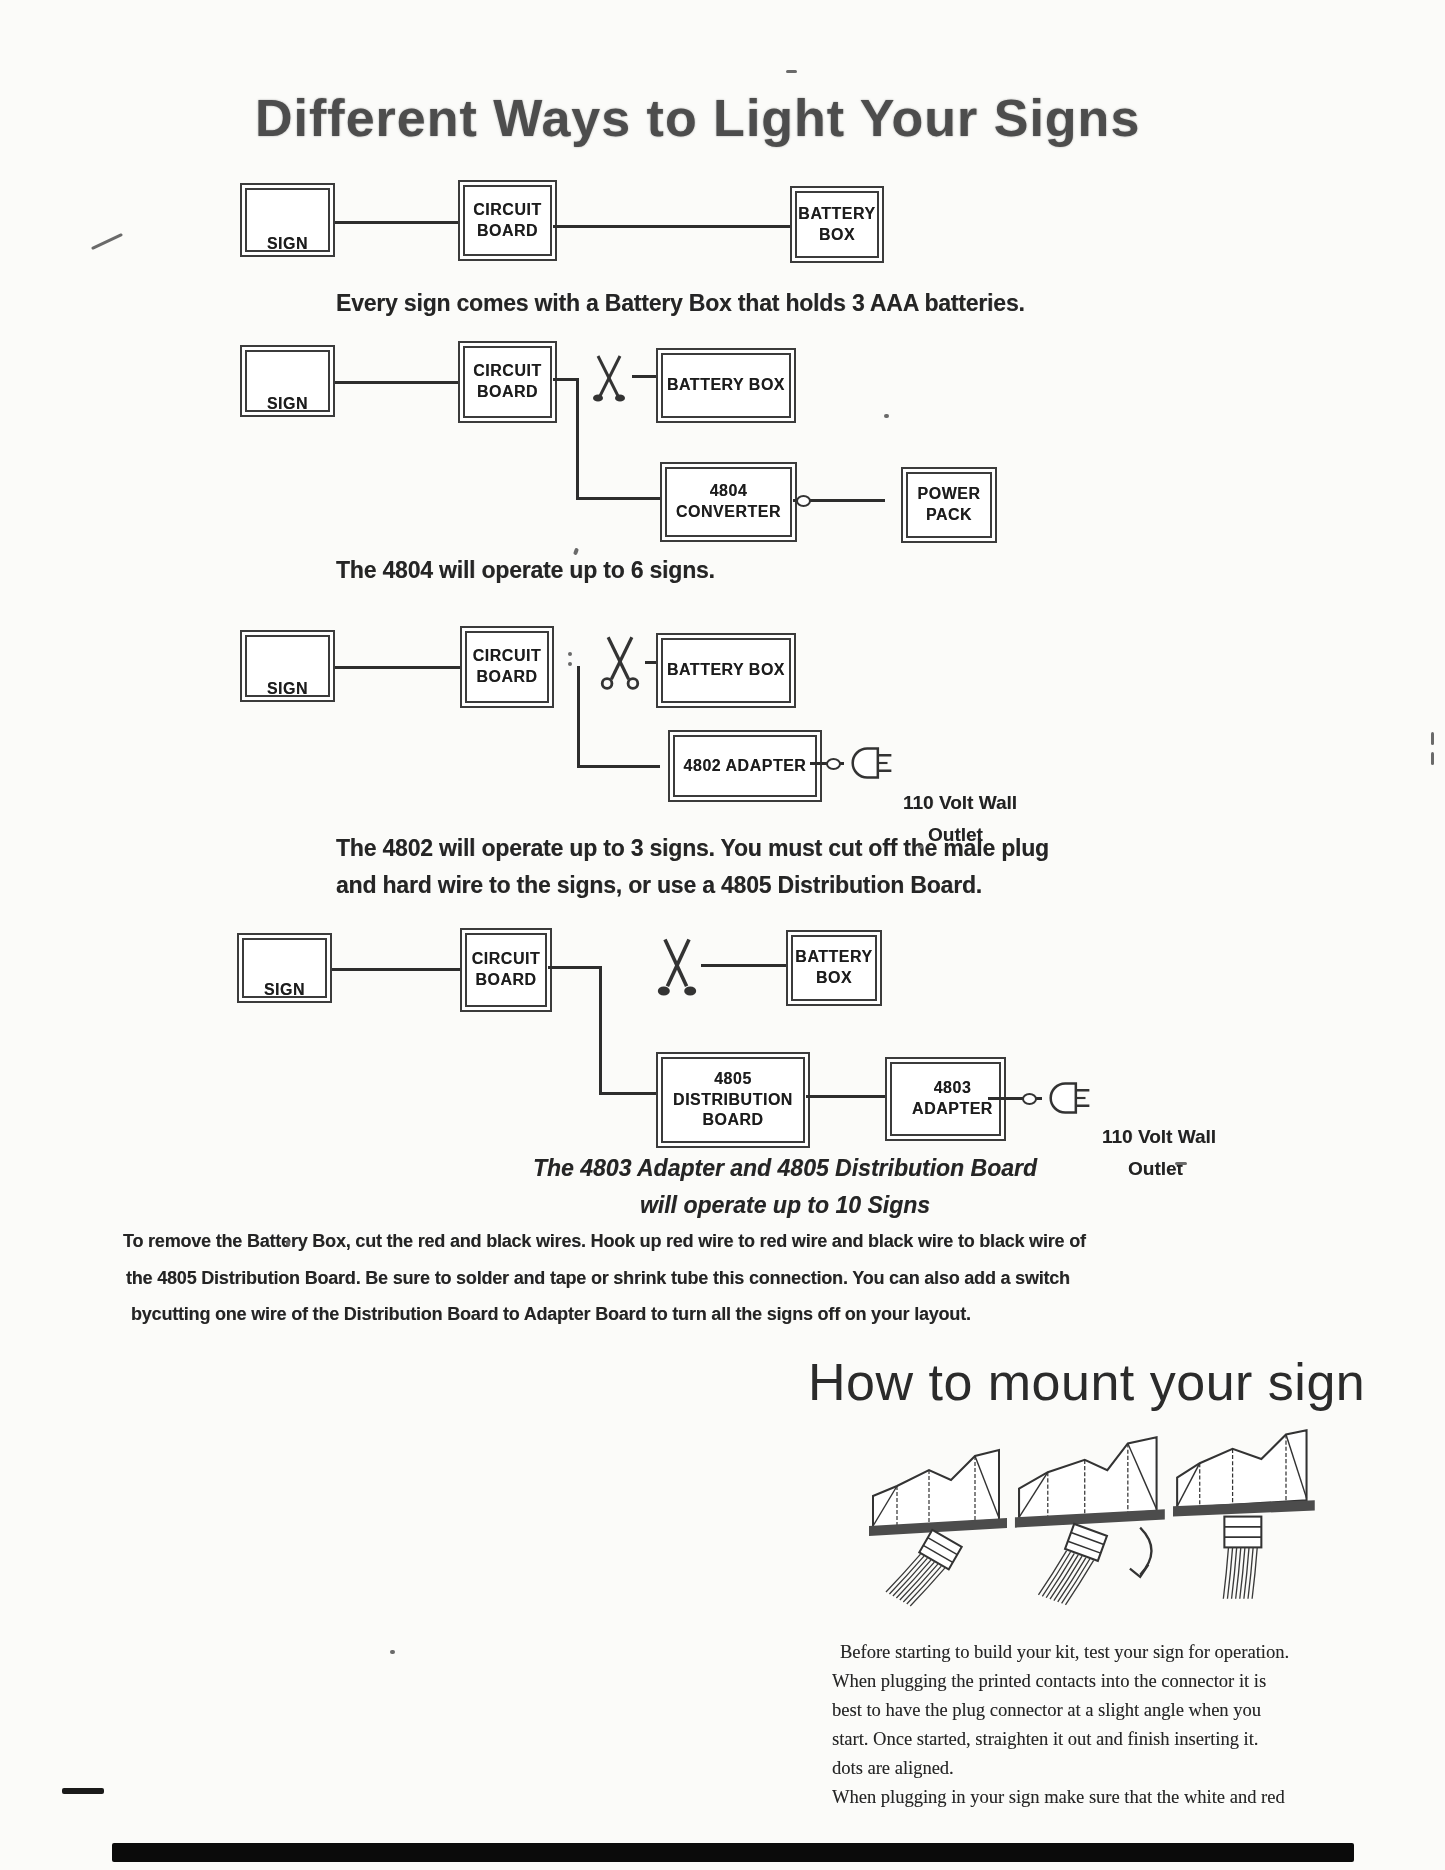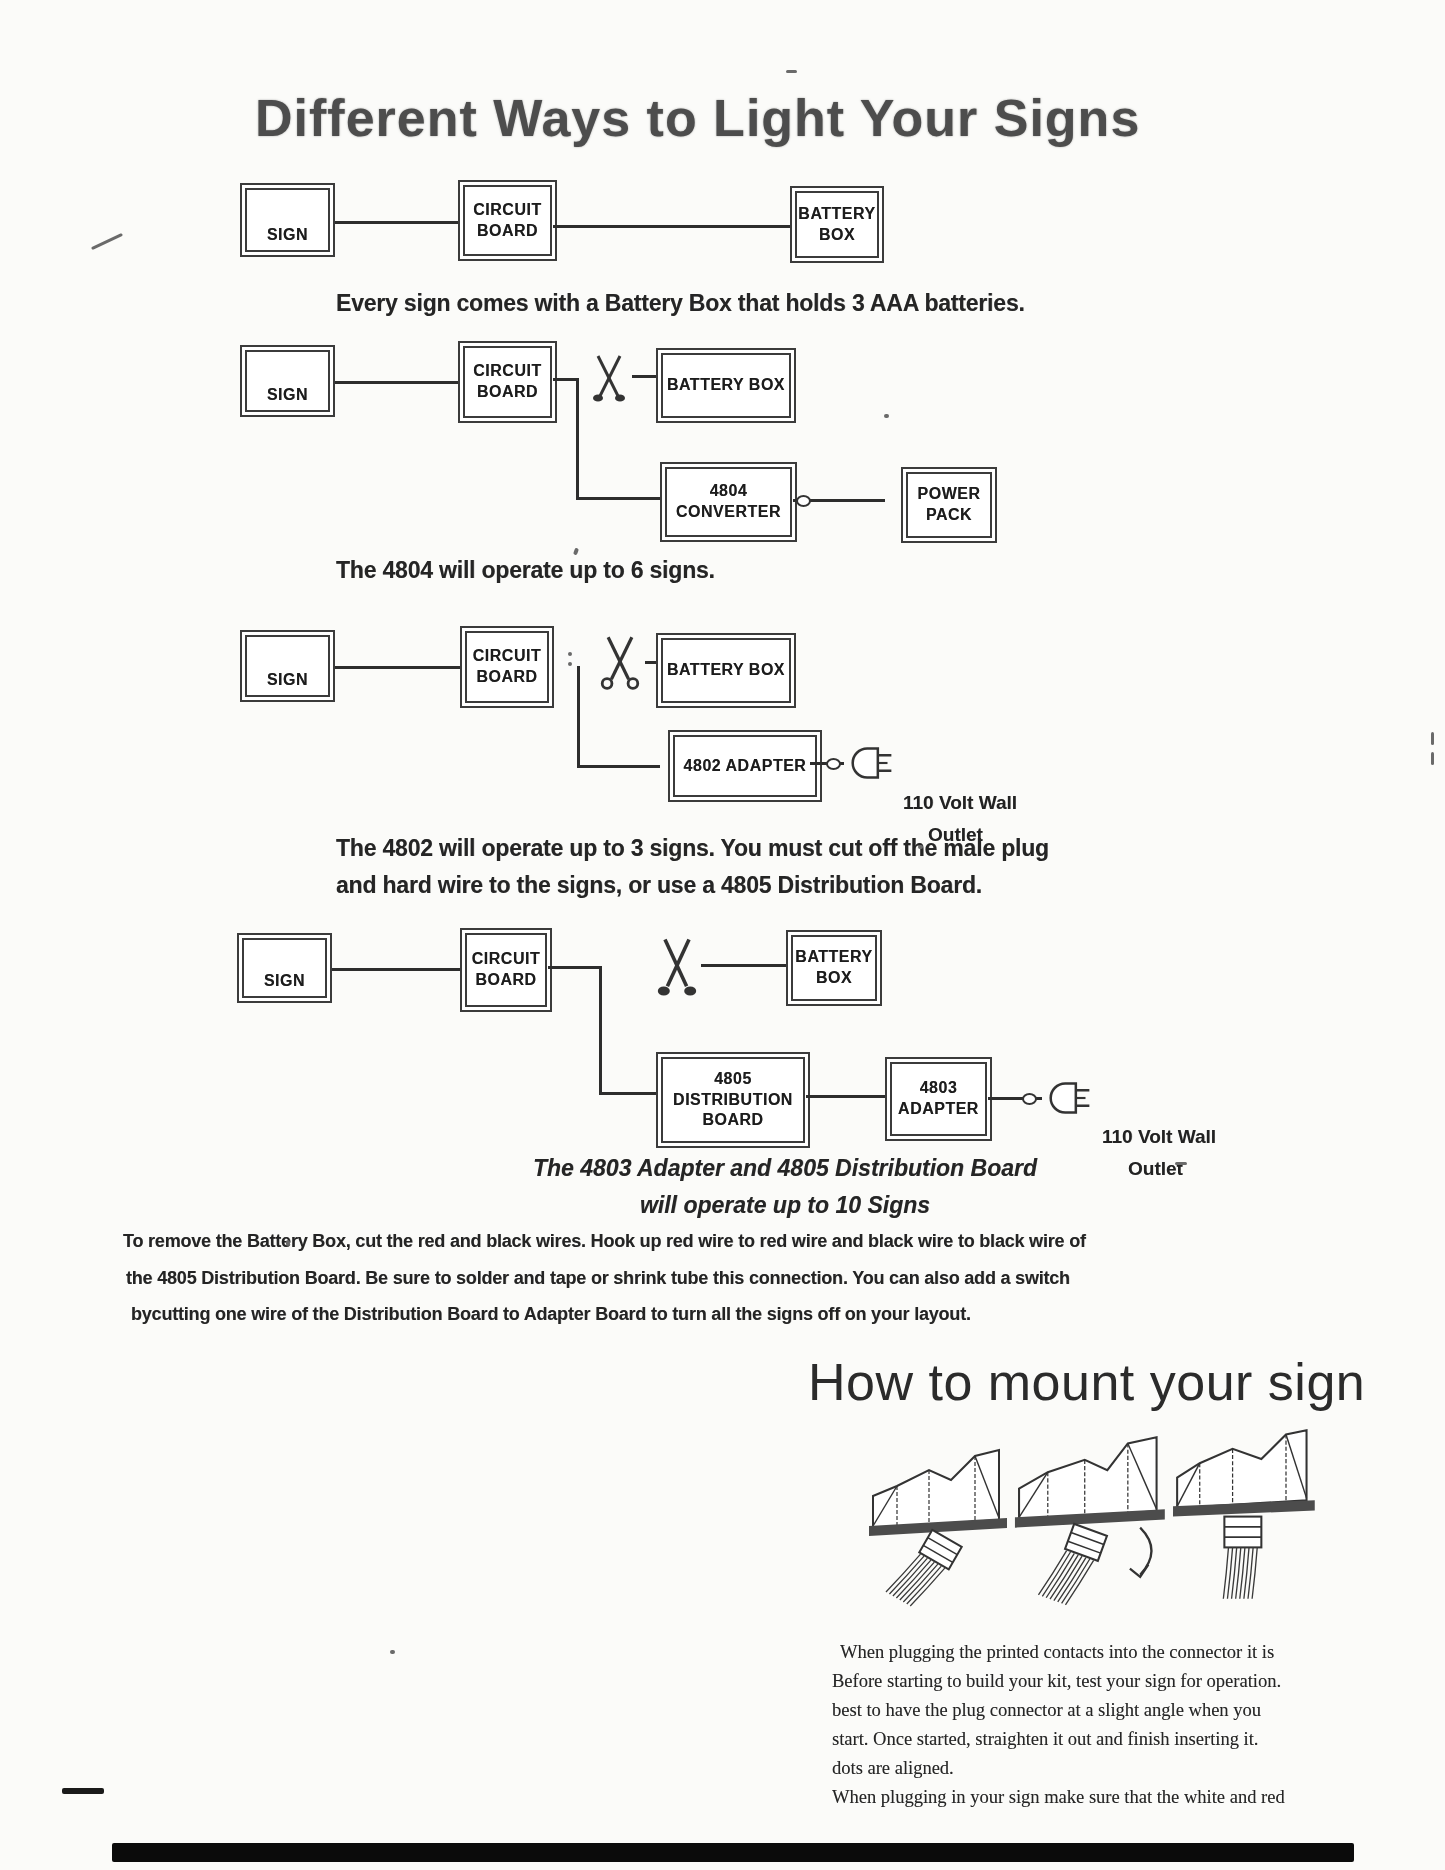--- a/index.html
+++ b/index.html
@@ -5,21 +5,21 @@
   html,body{margin:0;padding:0;background:#e8e8e6;}
   .page{position:relative;width:1445px;height:1870px;background:#fbfbf9;overflow:hidden;
         font-family:"Liberation Sans",sans-serif;color:#2a2a2a;}
   .title{position:absolute;left:255px;top:88px;font-size:52px;font-weight:800;color:#4d4d4d;
          letter-spacing:1px;text-shadow:0 0 2px rgba(90,90,90,.55);white-space:nowrap;}
   .box{position:absolute;background:#fff;border:2px solid #3b3b3b;
        box-shadow:inset 0 0 0 3px #fff,inset 0 0 0 5px #3b3b3b;
        display:flex;flex-direction:column;align-items:center;justify-content:center;
        font-weight:700;font-size:16px;letter-spacing:.5px;color:#1c1c1c;text-align:center;line-height:1.3;
        text-shadow:0 0 .6px rgba(0,0,0,.5);}
-  .box.low{justify-content:flex-end;padding-bottom:9px;box-sizing:border-box;}
+  .box.low{justify-content:flex-end;box-sizing:border-box;}
   .hline{position:absolute;height:3px;background:#2d2d2d;}
   .vline{position:absolute;width:3px;background:#2d2d2d;}
   .cap{position:absolute;font-size:23px;font-weight:600;color:#252525;letter-spacing:-.2px;
        text-shadow:.3px .3px .5px rgba(0,0,0,.35);white-space:nowrap;}
   .outlet{position:absolute;font-size:19px;font-weight:600;color:#222;white-space:nowrap;
           text-shadow:.3px .3px .5px rgba(0,0,0,.3);margin-top:44px;}
   .note{position:absolute;font-size:18px;font-weight:600;color:#242424;letter-spacing:-.2px;
         white-space:nowrap;text-shadow:.3px .3px .4px rgba(0,0,0,.3);}
   .h2{position:absolute;left:808px;top:1352px;font-size:52px;font-weight:400;color:#2b2b2b;
       letter-spacing:.5px;white-space:nowrap;}
@@ -159,21 +159,21 @@
       <span>BATTERY</span>
       <span>BOX</span>
     </div>
     <div class="hline" style="left:599px;top:1092px;width:57px;"></div>
     <div class="box" style="left:656px;top:1052px;width:150px;height:92px;">
       <span>4805</span>
       <span>DISTRIBUTION</span>
       <span>BOARD</span>
     </div>
     <div class="hline" style="left:806px;top:1095px;width:79px;"></div>
-    <div class="box" style="left:885px;top:1057px;width:103px;height:80px;">
+    <div class="box" style="left:885px;top:1057px;width:103px;height:80px;padding-left:14px;">
       <span>4803</span>
       <span>ADAPTER</span>
     </div>
     <div class="hline" style="left:988px;top:1097px;width:54px;"></div>
     <div class="dot" style="left:1022px;top:1093px;"></div>
     <svg class="icon" style="left:1042px;top:1077px;" width="58" height="42" viewBox="0 0 60 40">
       <path d="M24,5 A15,15 0 0 0 24,35 L35,35 L35,5 Z" fill="#fff" stroke="#333" stroke-width="2.6"></path>
       <line x1="35" y1="12" x2="49" y2="12" stroke="#333" stroke-width="2.6"></line>
       <line x1="35" y1="20" x2="45" y2="20" stroke="#333" stroke-width="2.2"></line>
       <line x1="35" y1="28" x2="49" y2="28" stroke="#333" stroke-width="2.6"></line>
@@ -264,22 +264,22 @@
           <path d="M68,126 q-2,26 -5,50"></path>
         <path d="M72,126 q-2,26 -5,50"></path>
           <path d="M76,126 q-2,26 -5,50"></path>
         <path d="M80,126 q-2,26 -5,50"></path>
           <path d="M84,126 q-2,26 -5,50"></path>
       </g>
     </g>
   </svg>
 
   <div class="serif-par">
+    <div>Before starting to build your kit, test your sign for operation.</div>
     <div>When plugging the printed contacts into the connector it is</div>
-    <div>Before starting to build your kit, test your sign for operation.</div>
     <div>best to have the plug connector at a slight angle when you</div>
     <div>start. Once started, straighten it out and finish inserting it.</div>
     <div>dots are aligned.</div>
     <div>When plugging in your sign make sure that the white and red</div>
   </div>
 
   <div class="speck" style="left:90px;top:240px;width:34px;height:3px;transform:rotate(-25deg);"></div>
   <div class="speck" style="left:786px;top:70px;width:11px;height:3px;"></div>
   <div class="speck" style="left:884px;top:414px;width:5px;height:4px;"></div>
   <div class="speck" style="left:574px;top:548px;width:4px;height:7px;transform:rotate(20deg);"></div>

